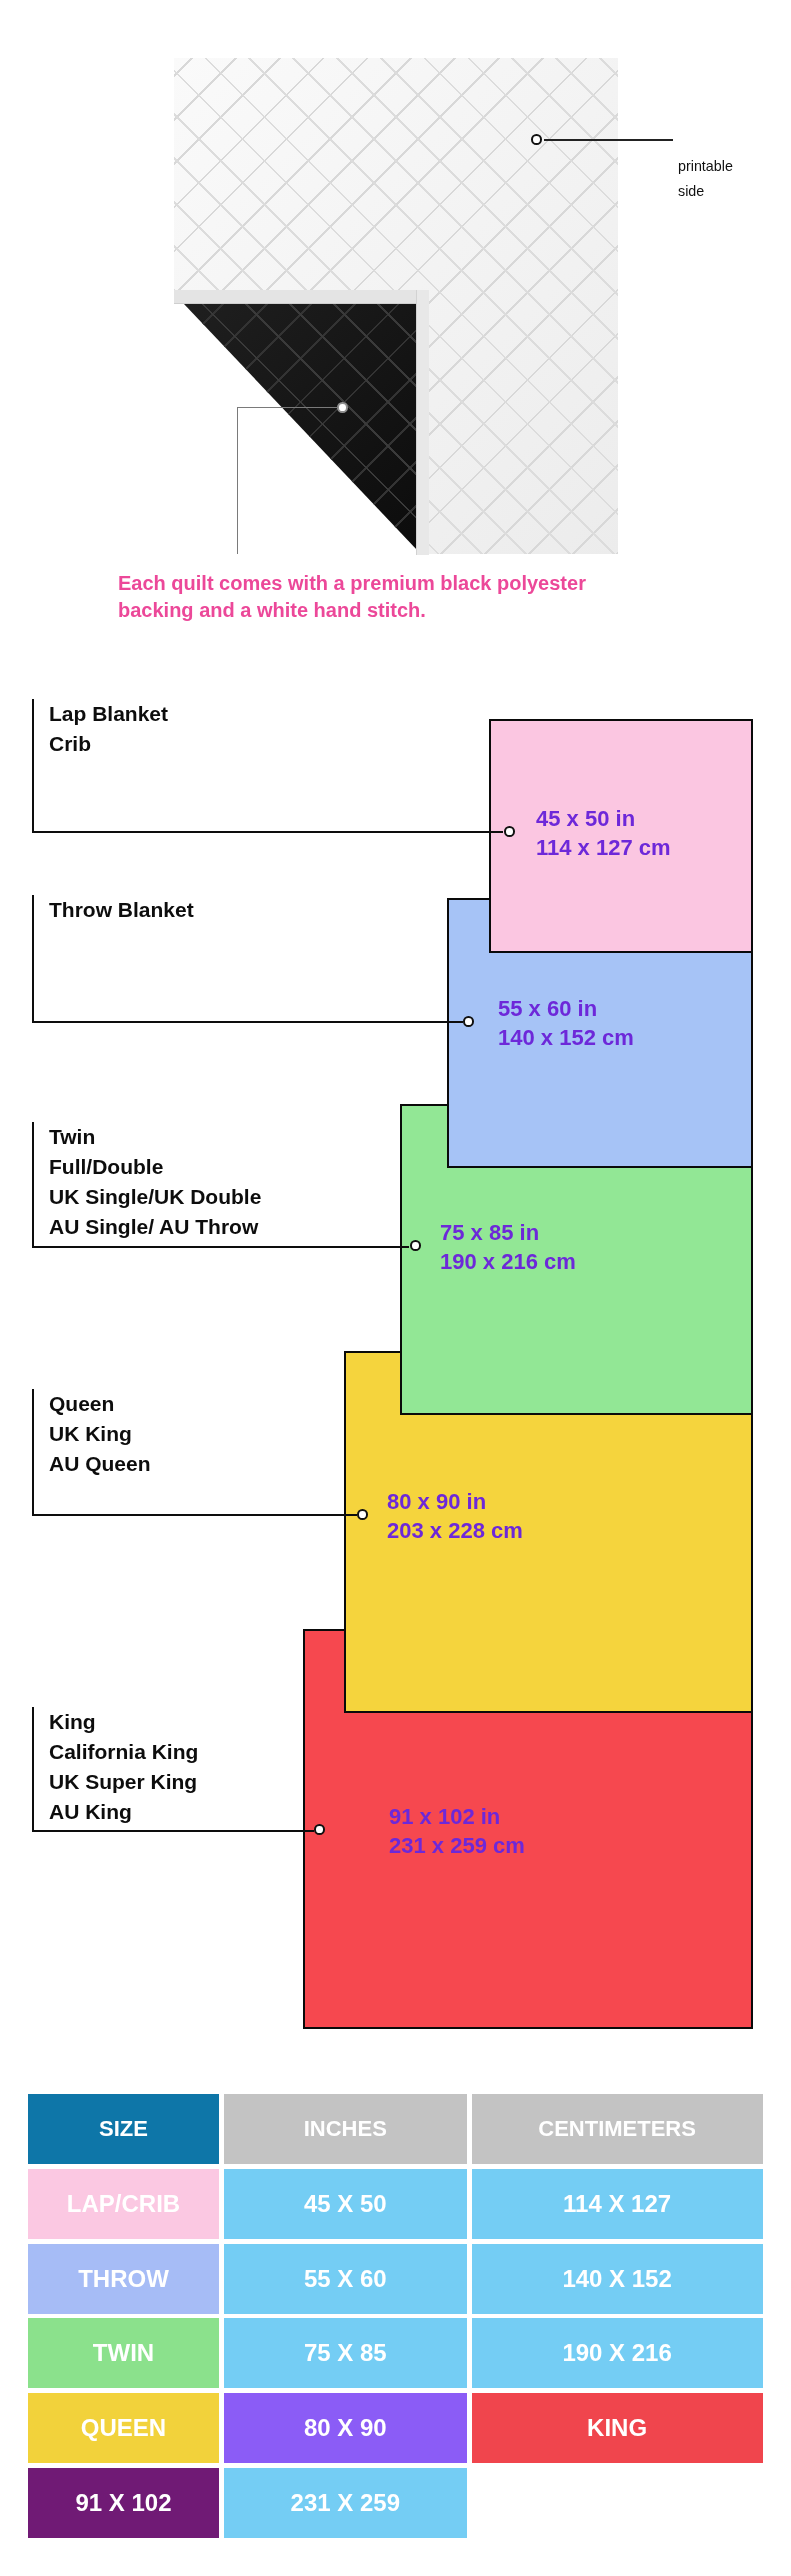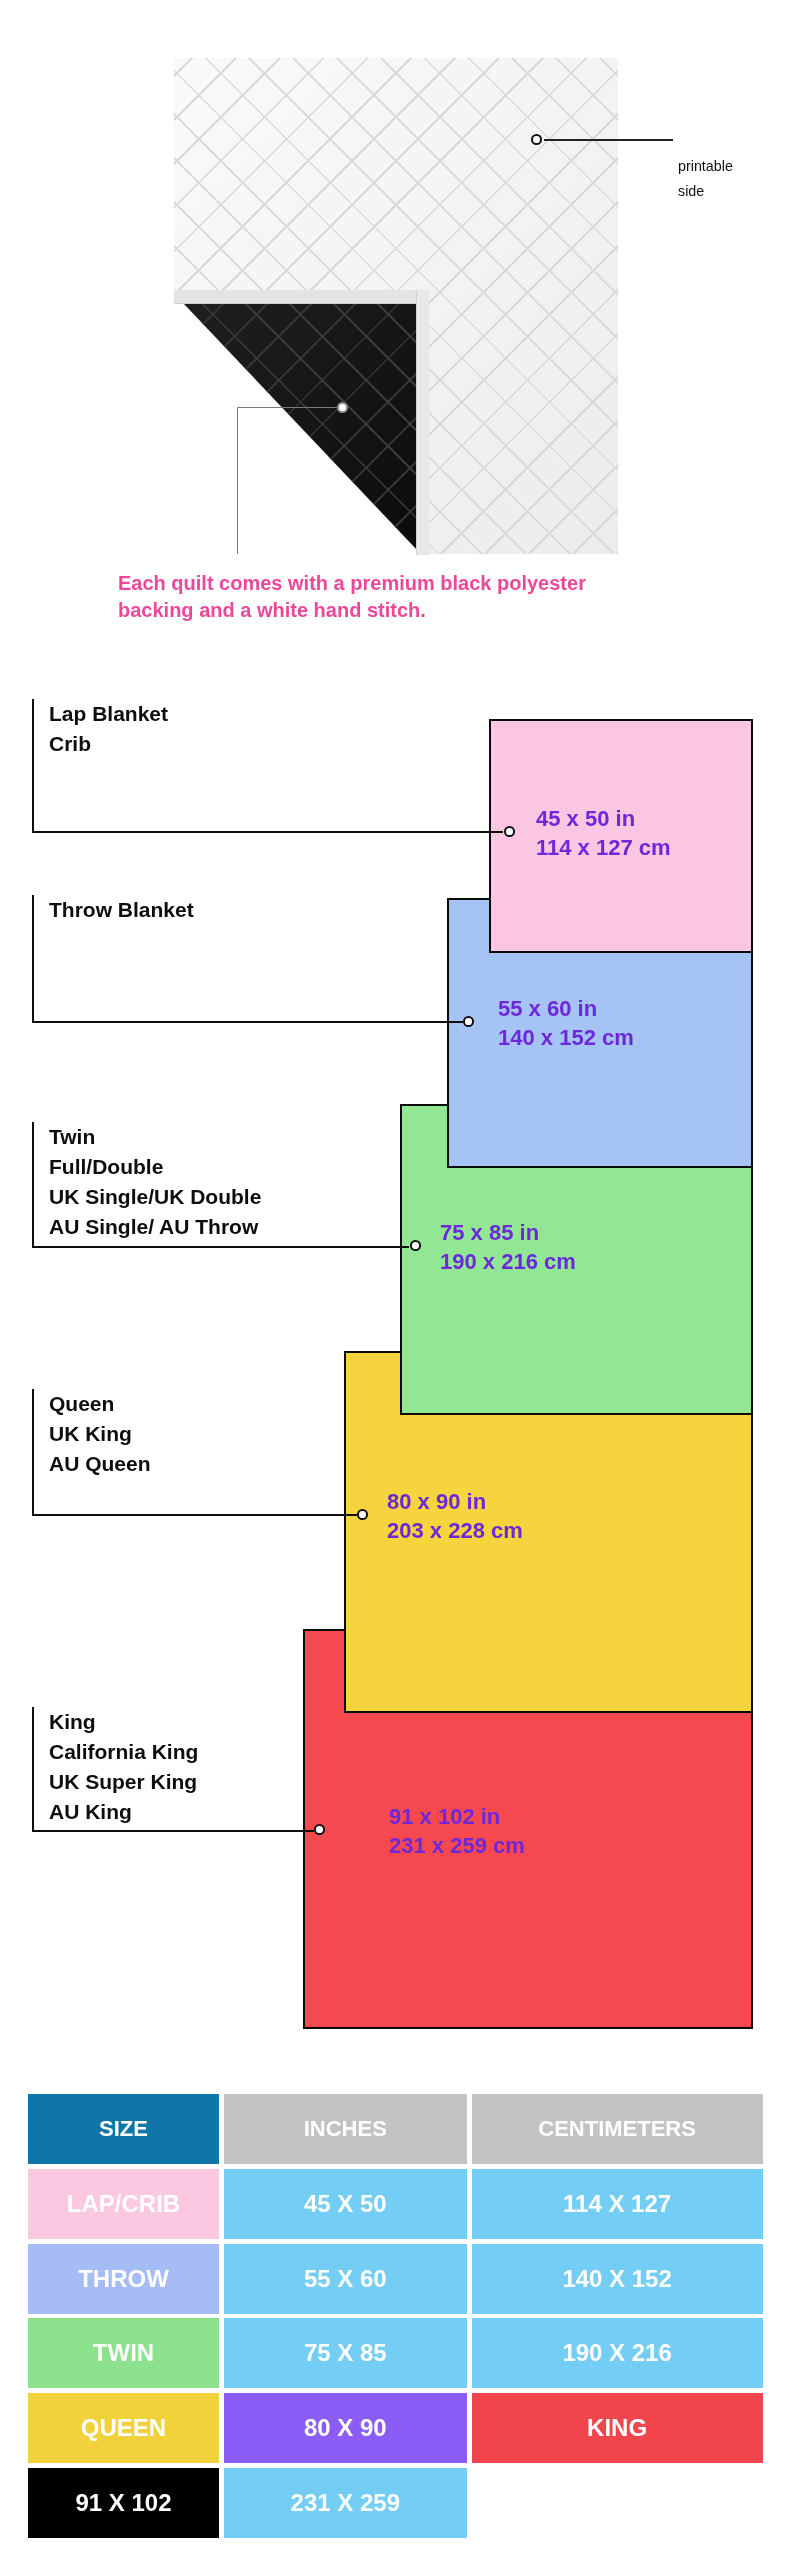--- a/index.html
+++ b/index.html
@@ -168,18 +168,18 @@
     <div class="cell val" style="background-color: rgb(116, 205, 244);">140 X 152</div>
 
     <div class="cell val" style="background-color: rgb(139, 225, 140);">TWIN</div>
     <div class="cell val" style="background-color: rgb(116, 205, 244);">75 X 85</div>
     <div class="cell val" style="background-color: rgb(116, 205, 244);">190 X 216</div>
 
     <div class="cell val" style="background-color: rgb(242, 210, 59);">QUEEN</div>
     <div class="cell val" style="background-color: #8b5cf6;">80 X 90</div>
 
     <div class="cell val" style="background-color: rgb(240, 69, 77);">KING</div>
-    <div class="cell val" style="background-color: #000000;">91 X 102</div>
+    <div class="cell val" style="background-color: #701a75;">91 X 102</div>
     <div class="cell val" style="background-color: rgb(116, 205, 244);">231 X 259</div>
   </div>
 
 </div>
 
 
 </body></html>

